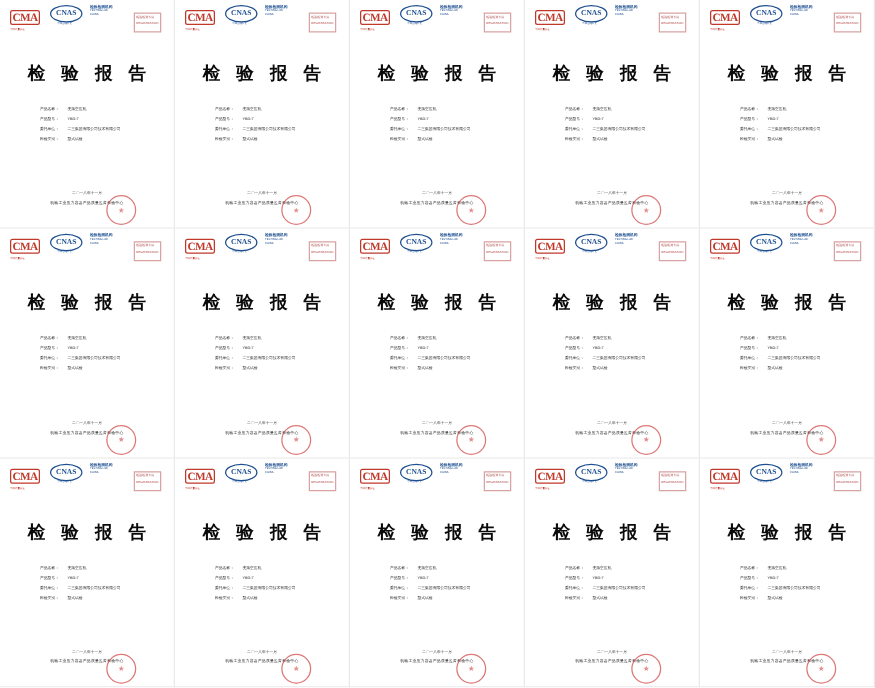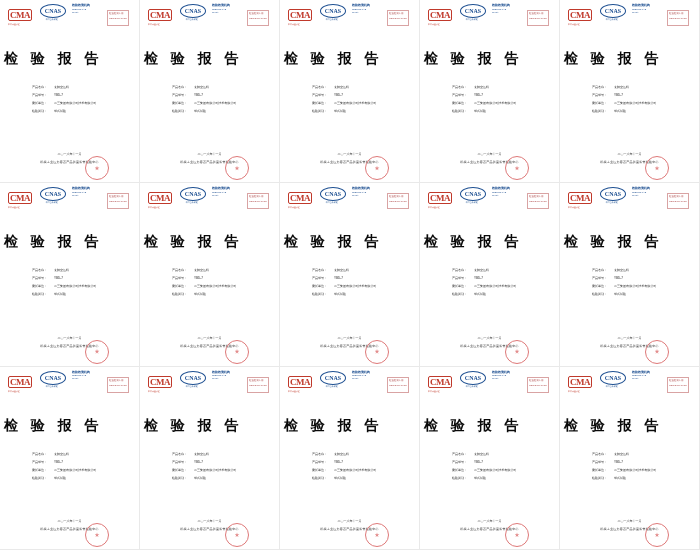--- a/index.html
+++ b/index.html
@@ -136,21 +136,21 @@
     padding: 1px;
     white-space: nowrap;
     overflow: hidden;
   }
   
   .title {
     position: absolute;
     top: 50px;
     left: 0;
     right: 0;
-    text-align: left;
+    text-align: center;
     font-family: "DejaVu Sans", sans-serif;
     font-size: 14px;
     font-weight: bold;
     letter-spacing: 4px;
     color: #0a0a0a;
     text-indent: 4px;
   }
   
   .fields {
     position: absolute;

